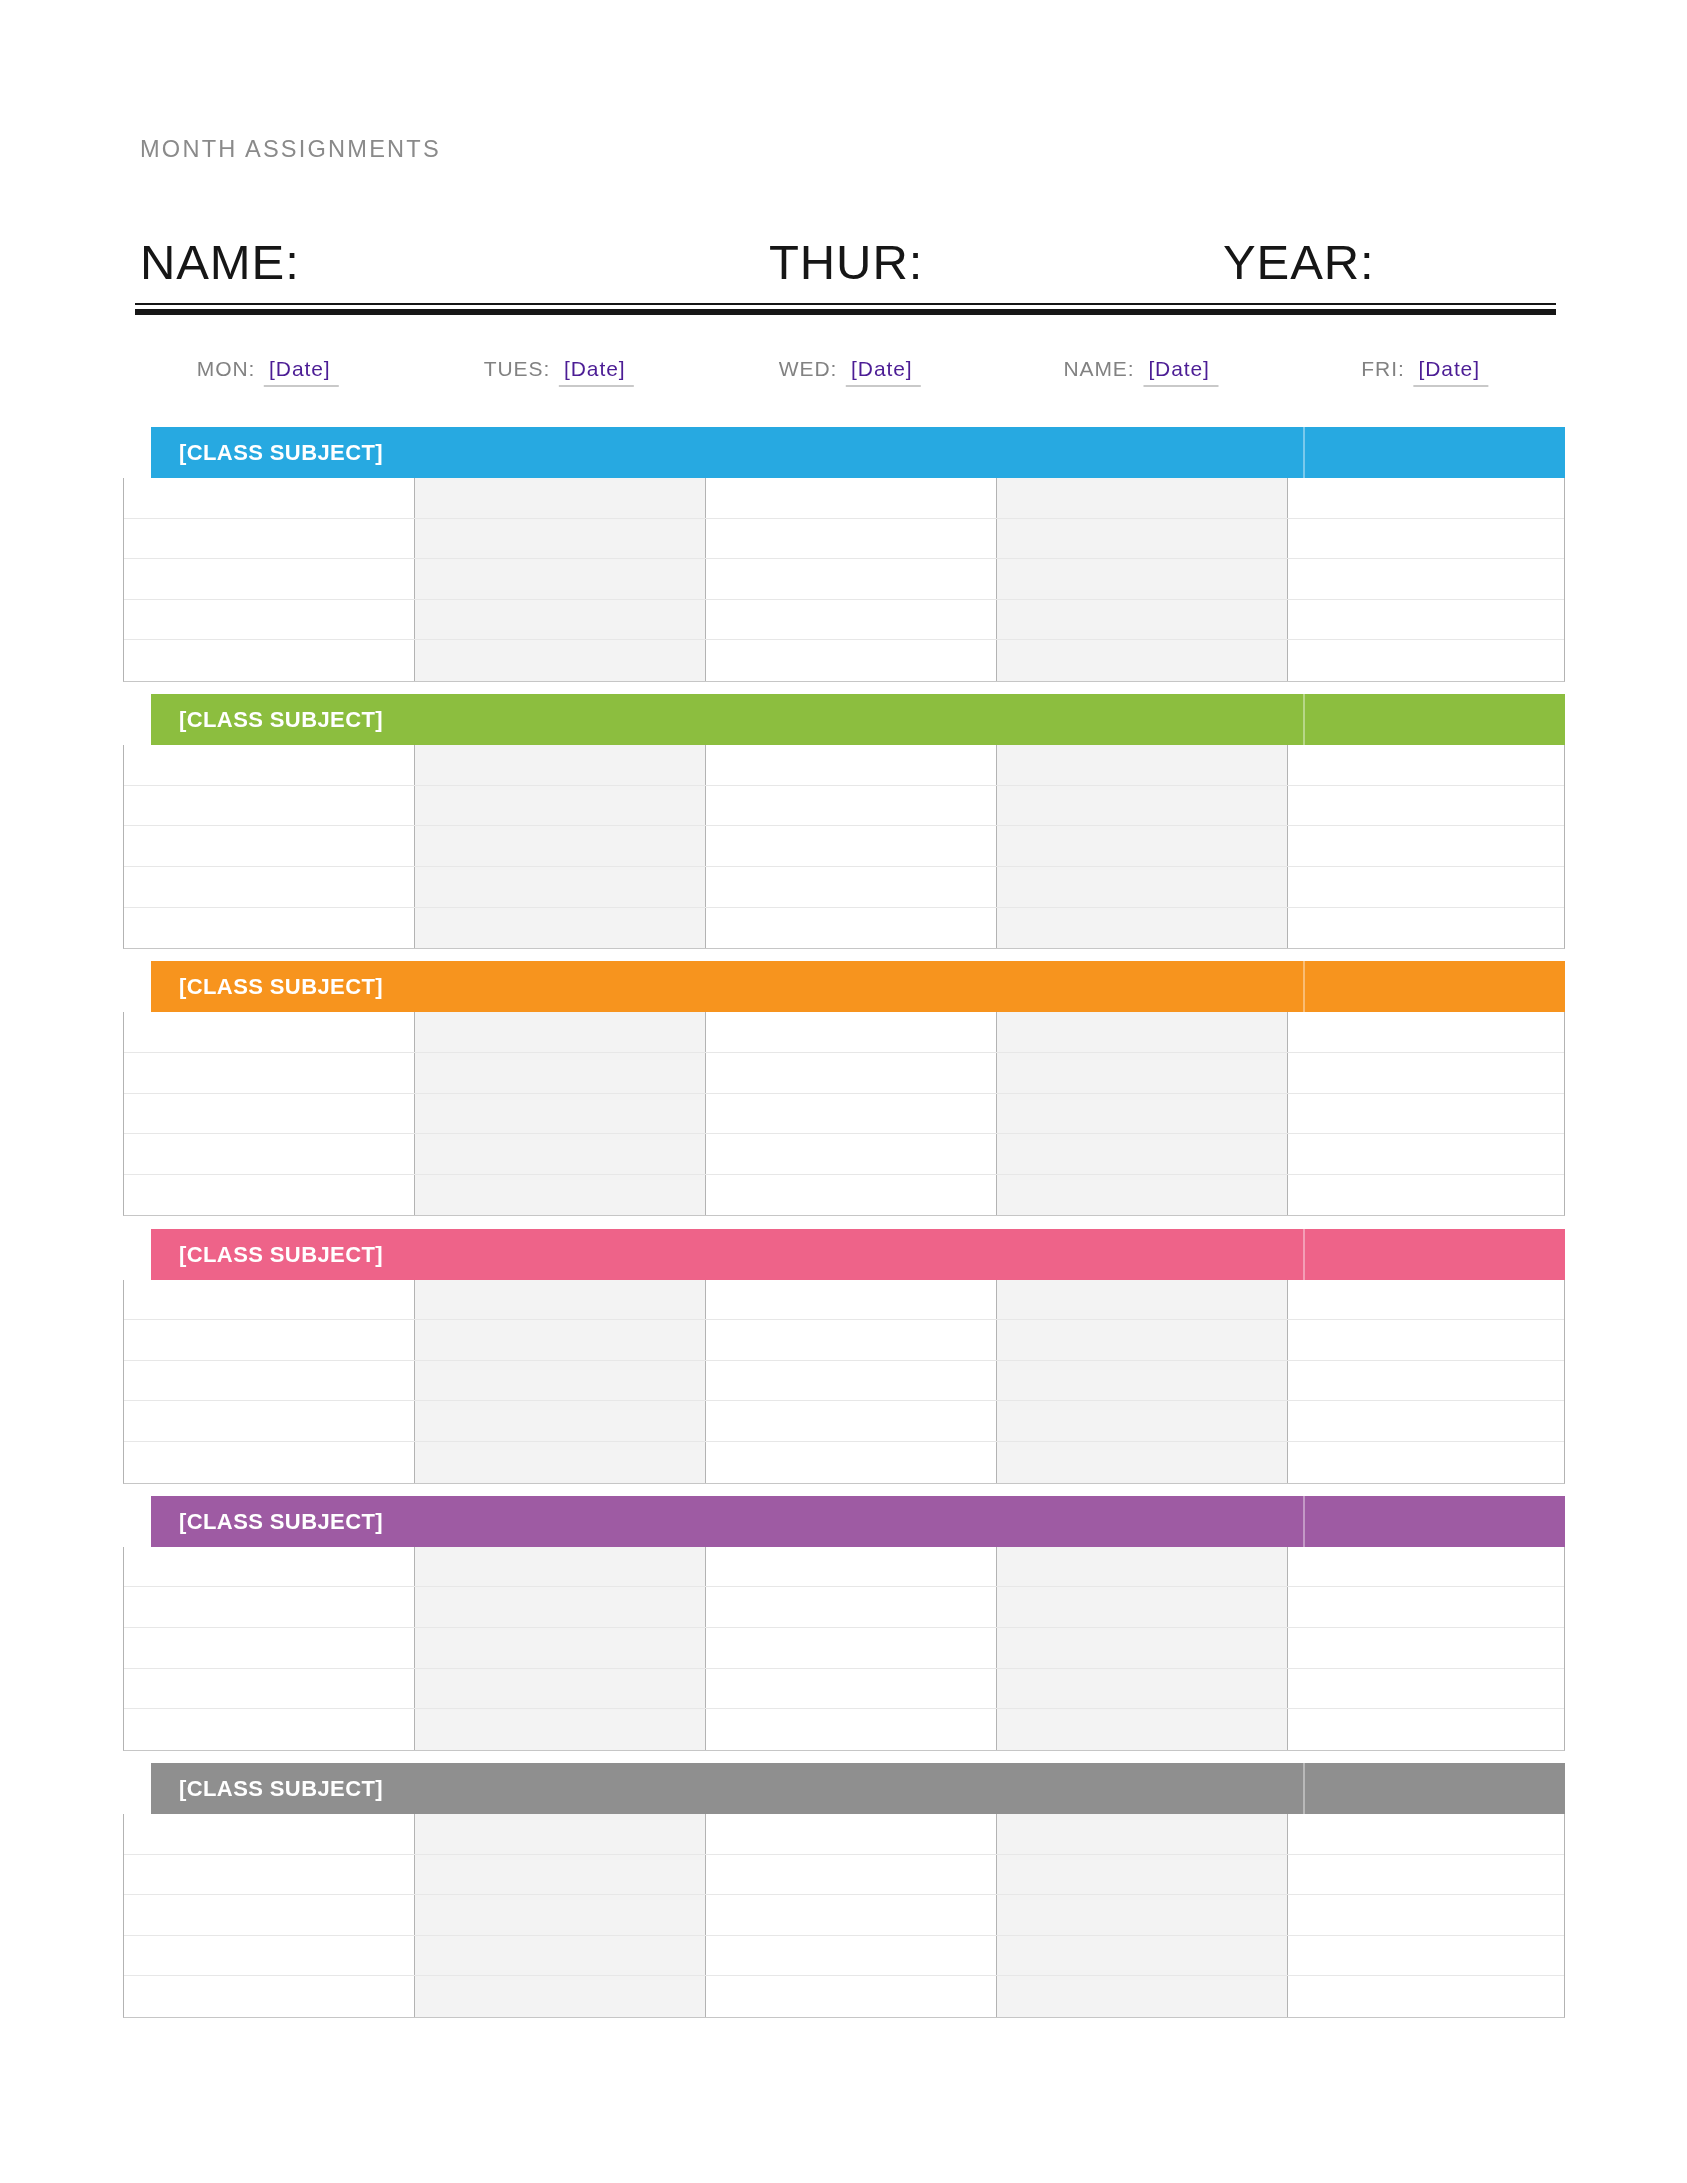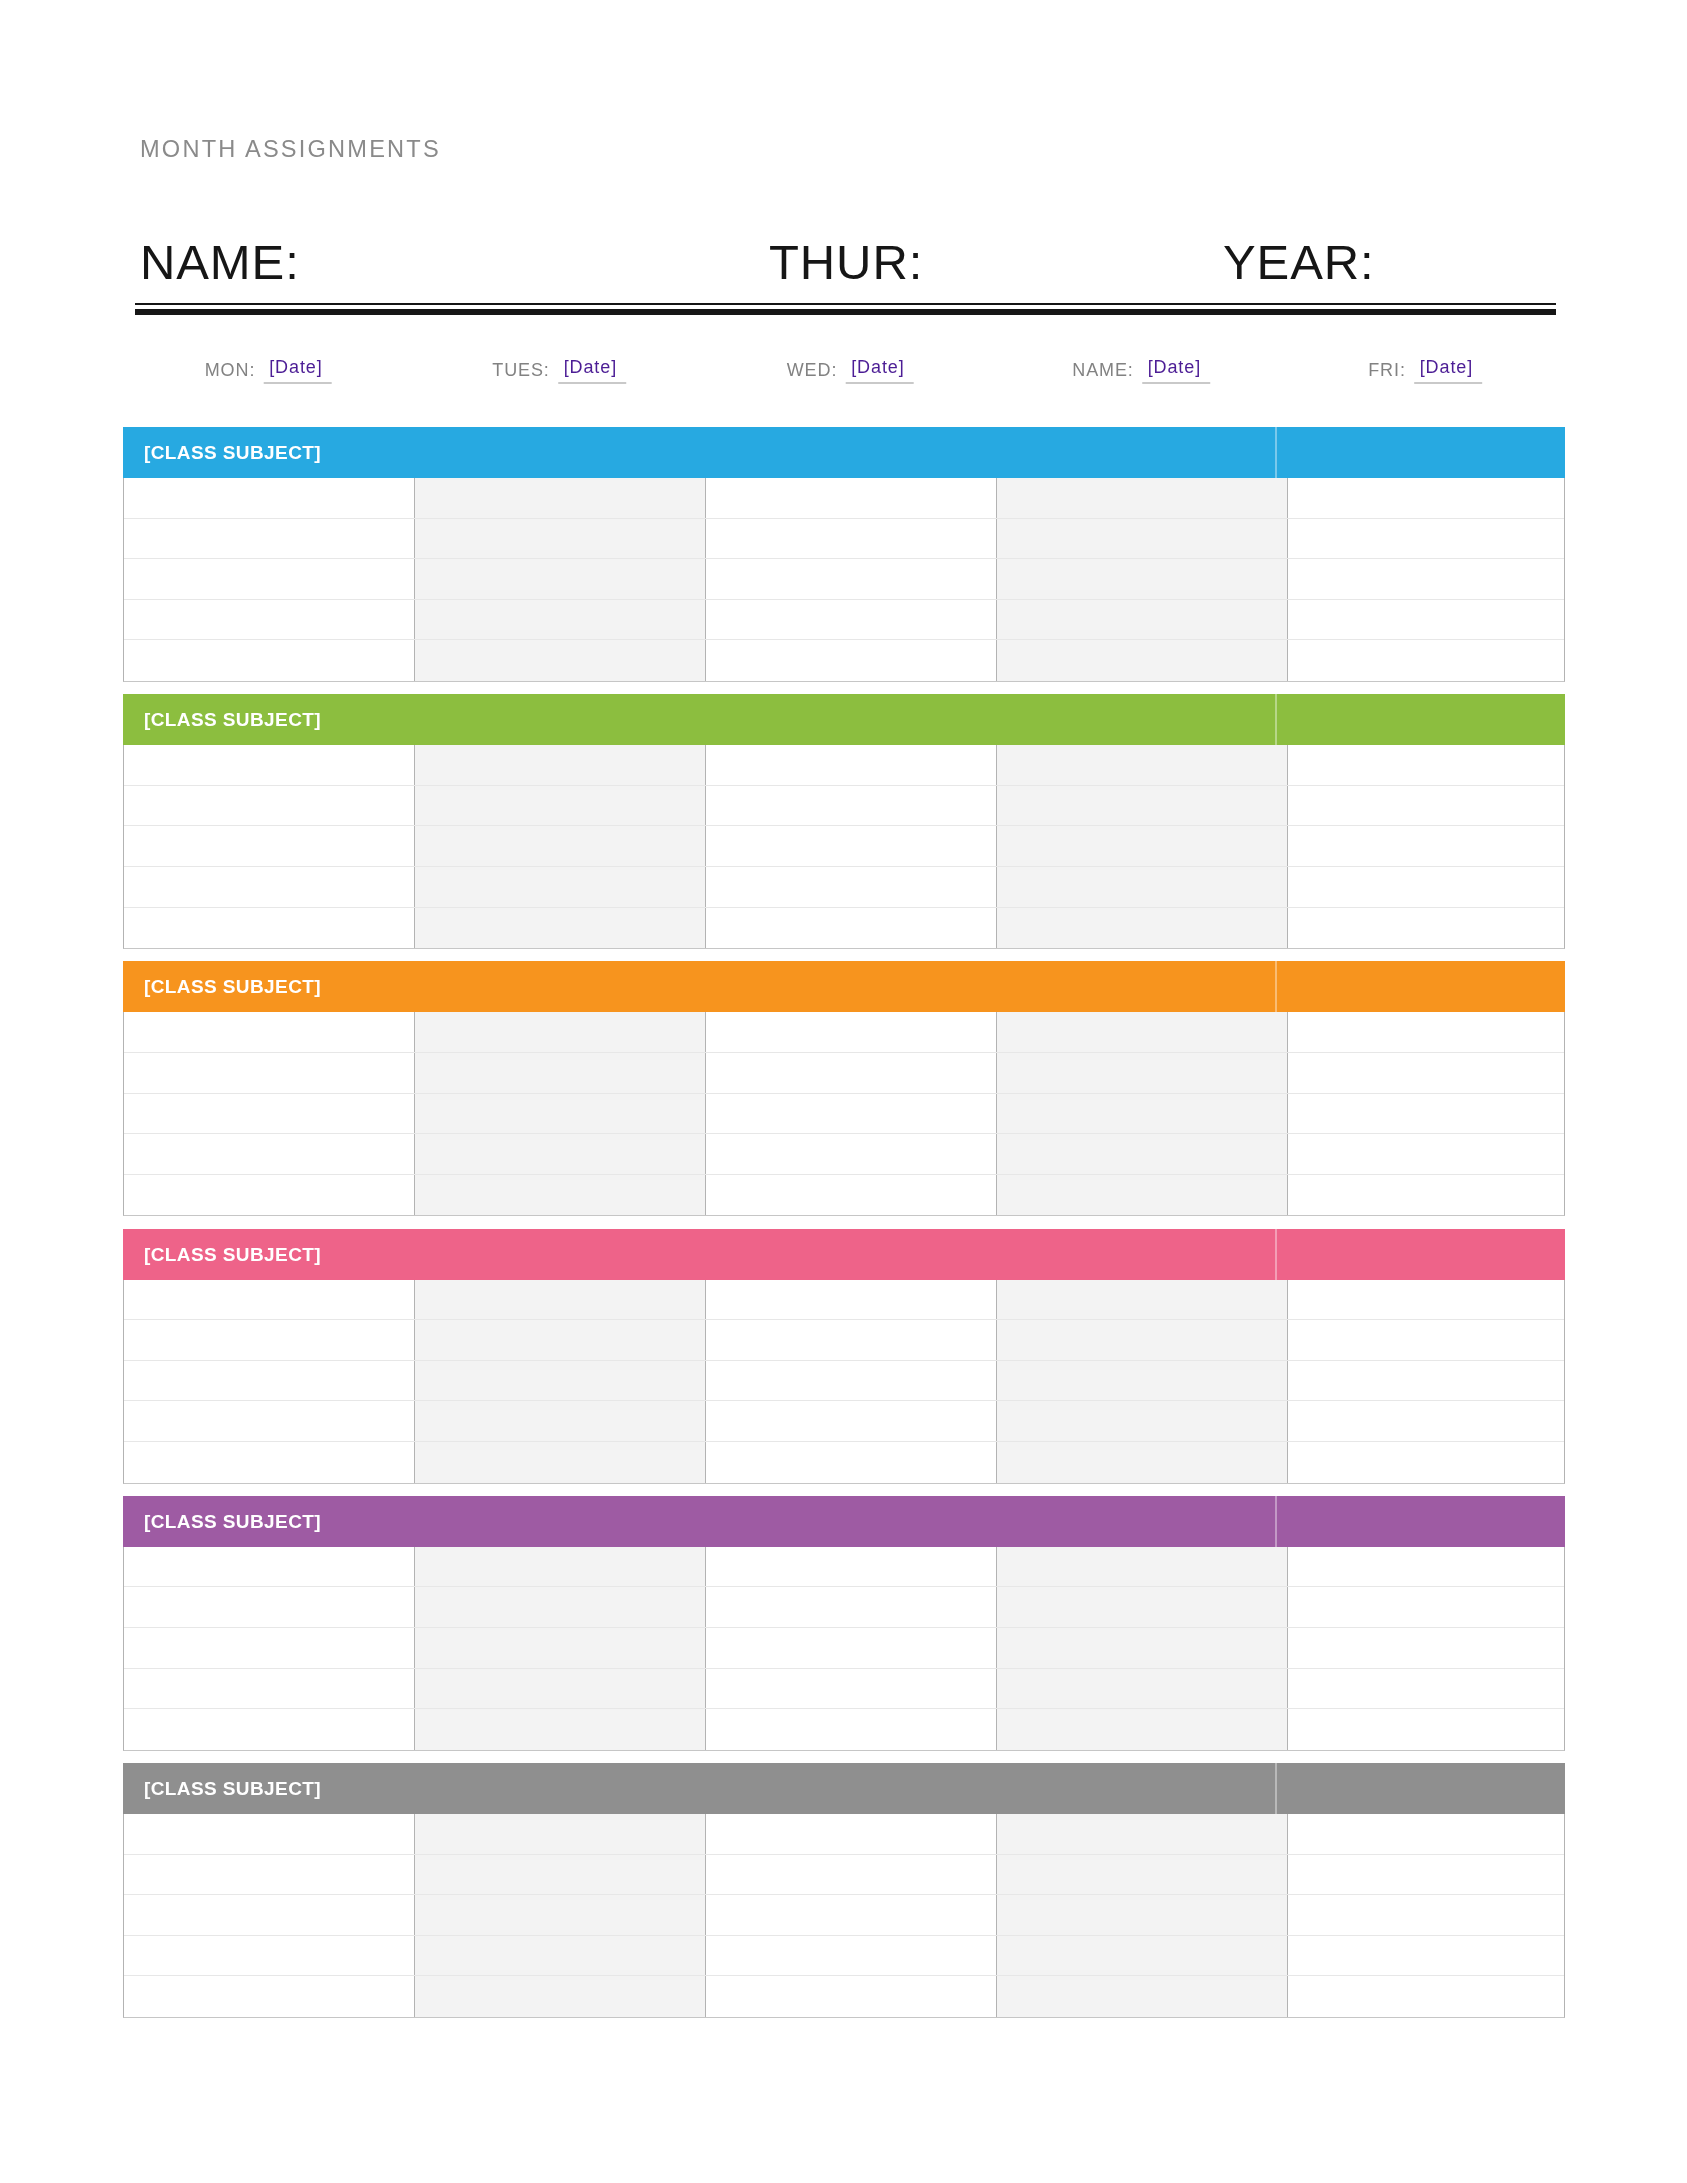--- a/index.html
+++ b/index.html
@@ -26,36 +26,36 @@
     position:absolute;left:135px;top:303px;width:1421px;
     height:12.2px;
     border-top:2.6px solid #161616;
     border-bottom:6.1px solid #161616;
     box-sizing:border-box;
   }
   .day-header{position:absolute;left:0;top:355px;width:1687px;height:45px;}
   .day{
     position:absolute;top:0;
     transform:translateX(-50%);
-    display:flex;align-items:center;gap:8.7px;
-    font-size:18px;color:#828282;letter-spacing:0.9px;white-space:nowrap;
+    display:flex;align-items:flex-start;gap:8.7px;
+    font-size:21px;color:#828282;letter-spacing:0.9px;white-space:nowrap;
   }
   .day-label{padding-top:1.7px;}
   .date-ph{
     padding:1.7px 8.7px 4.4px 5.2px;
     border-bottom:2.6px solid #c9c9c9;
     color:#4c1d95;
   }
   .sections{position:absolute;left:123px;top:427px;width:1442px;}
   .subject-section{margin-bottom:12.2px;height:255px;}
   .section-bar{
     position:relative;
     height:51px;line-height:51px;
-    color:#ffffff;font-weight:700;font-size:19px;letter-spacing:0.4px;
-    padding-left:21px;box-sizing:border-box;
+    color:#ffffff;font-weight:700;font-size:22px;letter-spacing:0.4px;
+    padding-left:28px;box-sizing:border-box;margin-left:28px;
   }
   .bar-seam{
     position:absolute;top:0;bottom:0;left:1152px;width:1.7px;
     background:rgba(255,255,255,0.38);
   }
   .section-grid{
     height:204px;
     display:grid;grid-template-rows:repeat(5,1fr);
     border-left:0.9px solid #b3b3b3;
     border-right:0.9px solid #b3b3b3;

